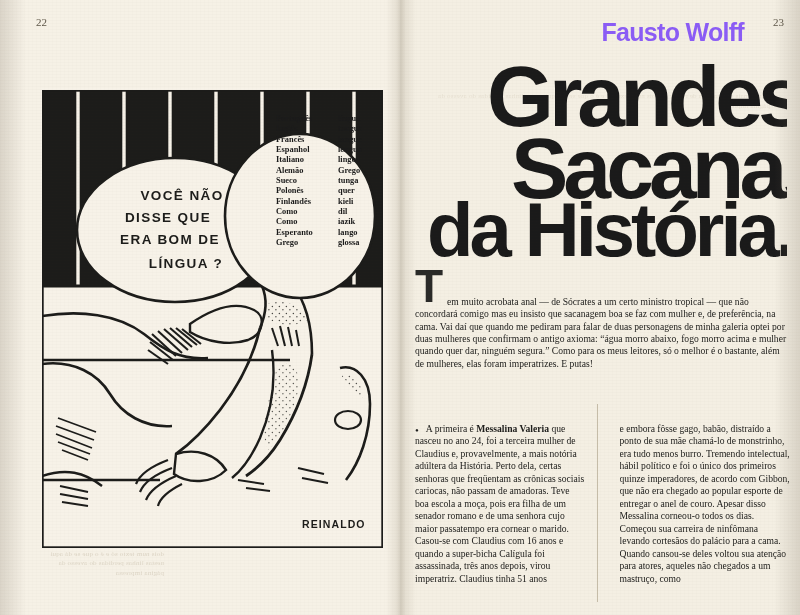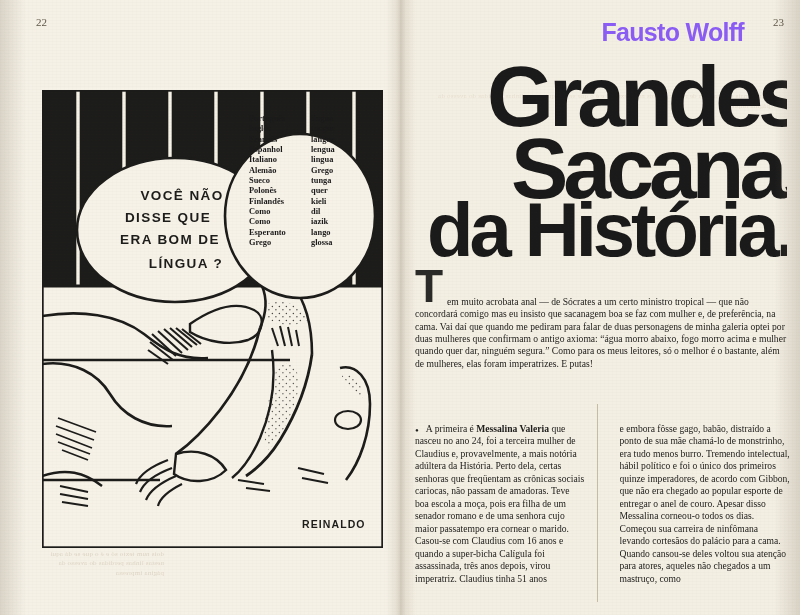--- a/index.html
+++ b/index.html
@@ -102,21 +102,21 @@
     left: 249px;
     top: 114px;
     z-index: 25;
     font-family: "Liberation Serif", serif;
     font-weight: bold;
     font-size: 8.4px;
     line-height: 10.35px;
     color: #1b1b1b;
   }
   .lang-row { display: flex; }
-  .lang-row .nm { width: 62px; }
+  .lang-row .nm { width: 62px; margin-left: 27px; }
 
   
   .byline {
     position: absolute;
     right: 56px;
     top: 18px;
     font-family: "Liberation Sans", sans-serif;
     font-weight: bold;
     font-size: 25px;
     letter-spacing: -0.7px;

